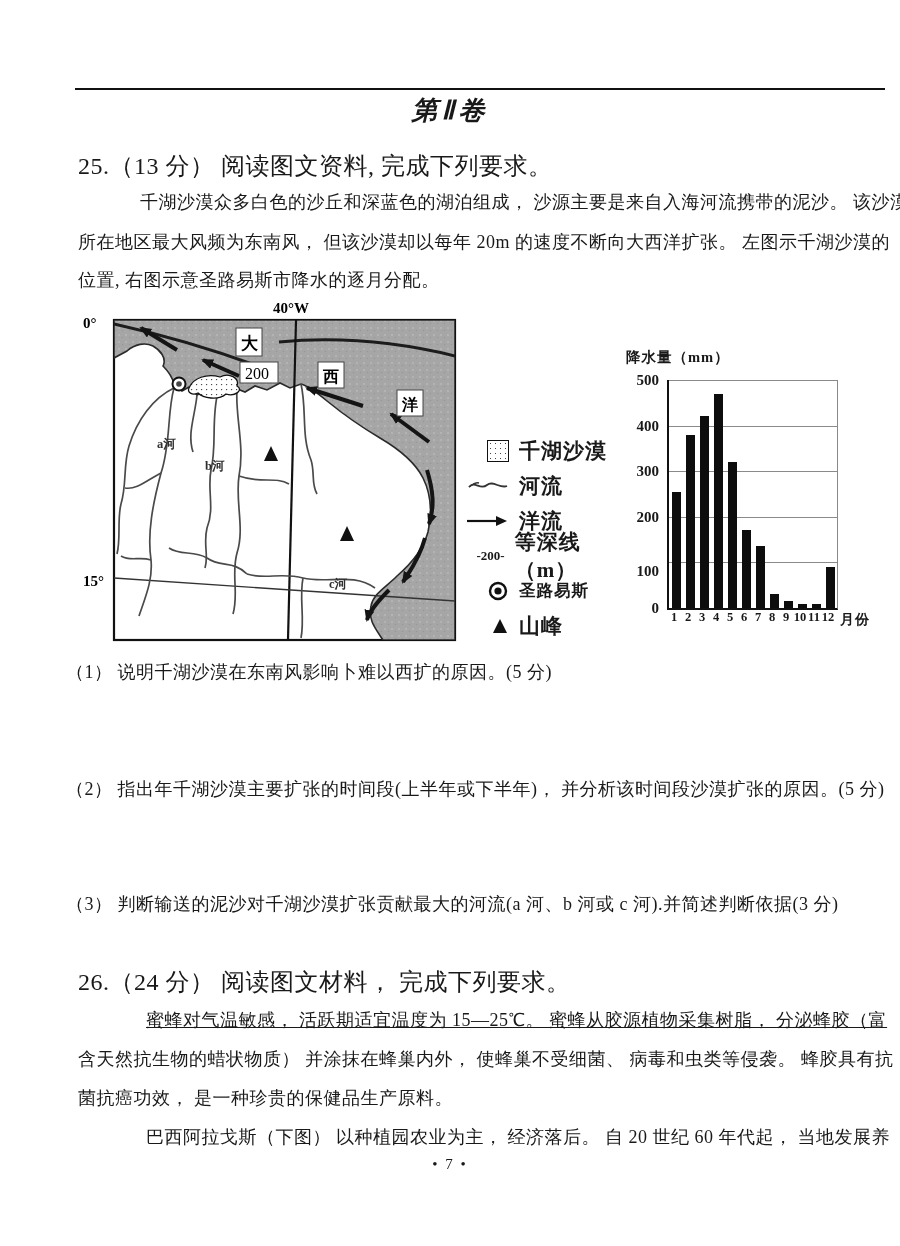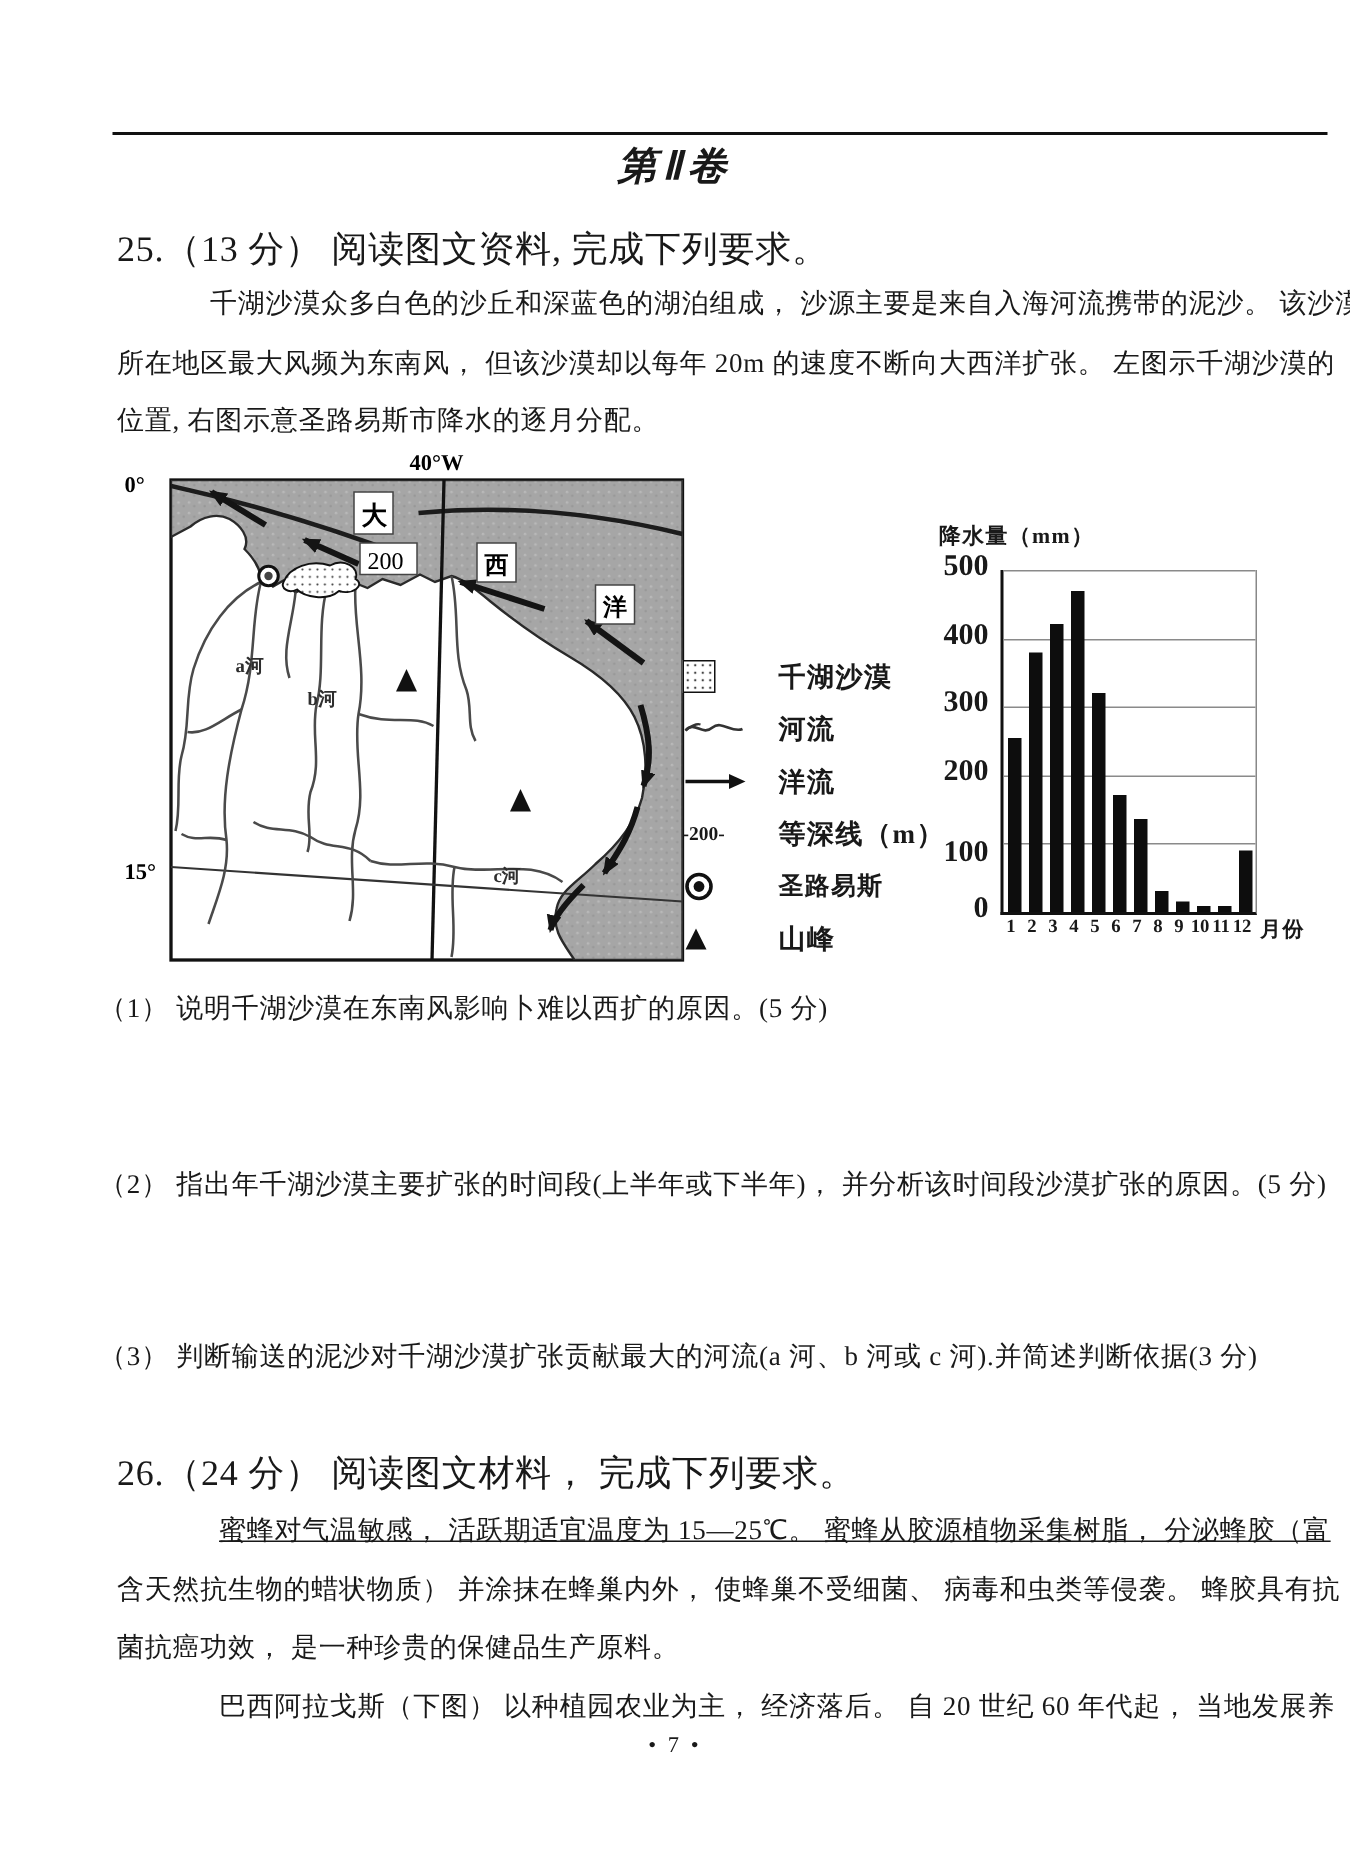--- a/index.html
+++ b/index.html
@@ -7,35 +7,35 @@
         font-family:"Liberation Serif",serif;color:#191919;overflow:hidden;}
   .abs{position:absolute;white-space:nowrap;}
   .rule{position:absolute;background:#111;height:2px;}
   .doc-title{font-size:26px;font-weight:bold;letter-spacing:4px;font-style:italic;}
   .body-line{font-size:18px;letter-spacing:0.5px;}
   .q-header{font-size:24px;letter-spacing:0.5px;}
   .footer-num{font-size:15px;letter-spacing:2px;}
   
   .legend{position:absolute;left:455px;top:440px;width:178px;display:flex;flex-direction:column;gap:13px;}
   .lrow{display:flex;align-items:center;gap:10px;height:22px;}
-  .lico{width:54px;display:flex;justify-content:flex-start;align-items:center;}
-  .llab{font-size:18px;font-weight:bold;letter-spacing:1px;font-family:"Liberation Serif",serif;}
+  .lico{width:54px;display:flex;justify-content:flex-end;align-items:center;}
+  .llab{font-size:21px;font-weight:bold;letter-spacing:1px;font-family:"Liberation Serif",serif;}
   .llab.big{font-size:16.5px;}
   .desert-swatch{width:20px;height:20px;border:1.5px solid #111;background:#fff;
     background-image:radial-gradient(#444 0.9px, transparent 1px);background-size:5px 5px;}
   .depth-ico{font-size:13px;font-weight:bold;letter-spacing:0;}
   
   .chart{position:absolute;left:622px;top:348px;width:266px;height:302px;}
   .chart-title{position:absolute;left:4px;top:0px;font-size:14.5px;font-weight:bold;letter-spacing:1px;}
   .plot{position:absolute;left:45px;top:32px;width:168px;height:228px;
         border-left:2px solid #111;border-bottom:2px solid #111;border-right:1px solid #888;}
   .grid{position:absolute;left:0;width:100%;height:1px;background:#8a8a8a;}
   .bar{position:absolute;bottom:0;width:9px;background:#0d0d0d;}
   .yaxis{position:absolute;left:0;top:32px;width:42px;height:228px;}
-  .ylab{position:absolute;right:5px;font-size:20px;font-weight:bold;}
+  .ylab{position:absolute;right:5px;font-size:15px;font-weight:bold;}
   .xaxis{position:absolute;left:45px;top:262px;width:168px;height:18px;}
   .xlab{position:absolute;width:16px;text-align:center;font-size:12.5px;font-weight:bold;}
   .unit-lab{position:absolute;left:218px;top:263px;font-size:14px;font-weight:bold;letter-spacing:1px;}
   svg text{font-family:"Liberation Serif",serif;}
 </style>
 </head>
 <body>
 
 <div class="page">
 

